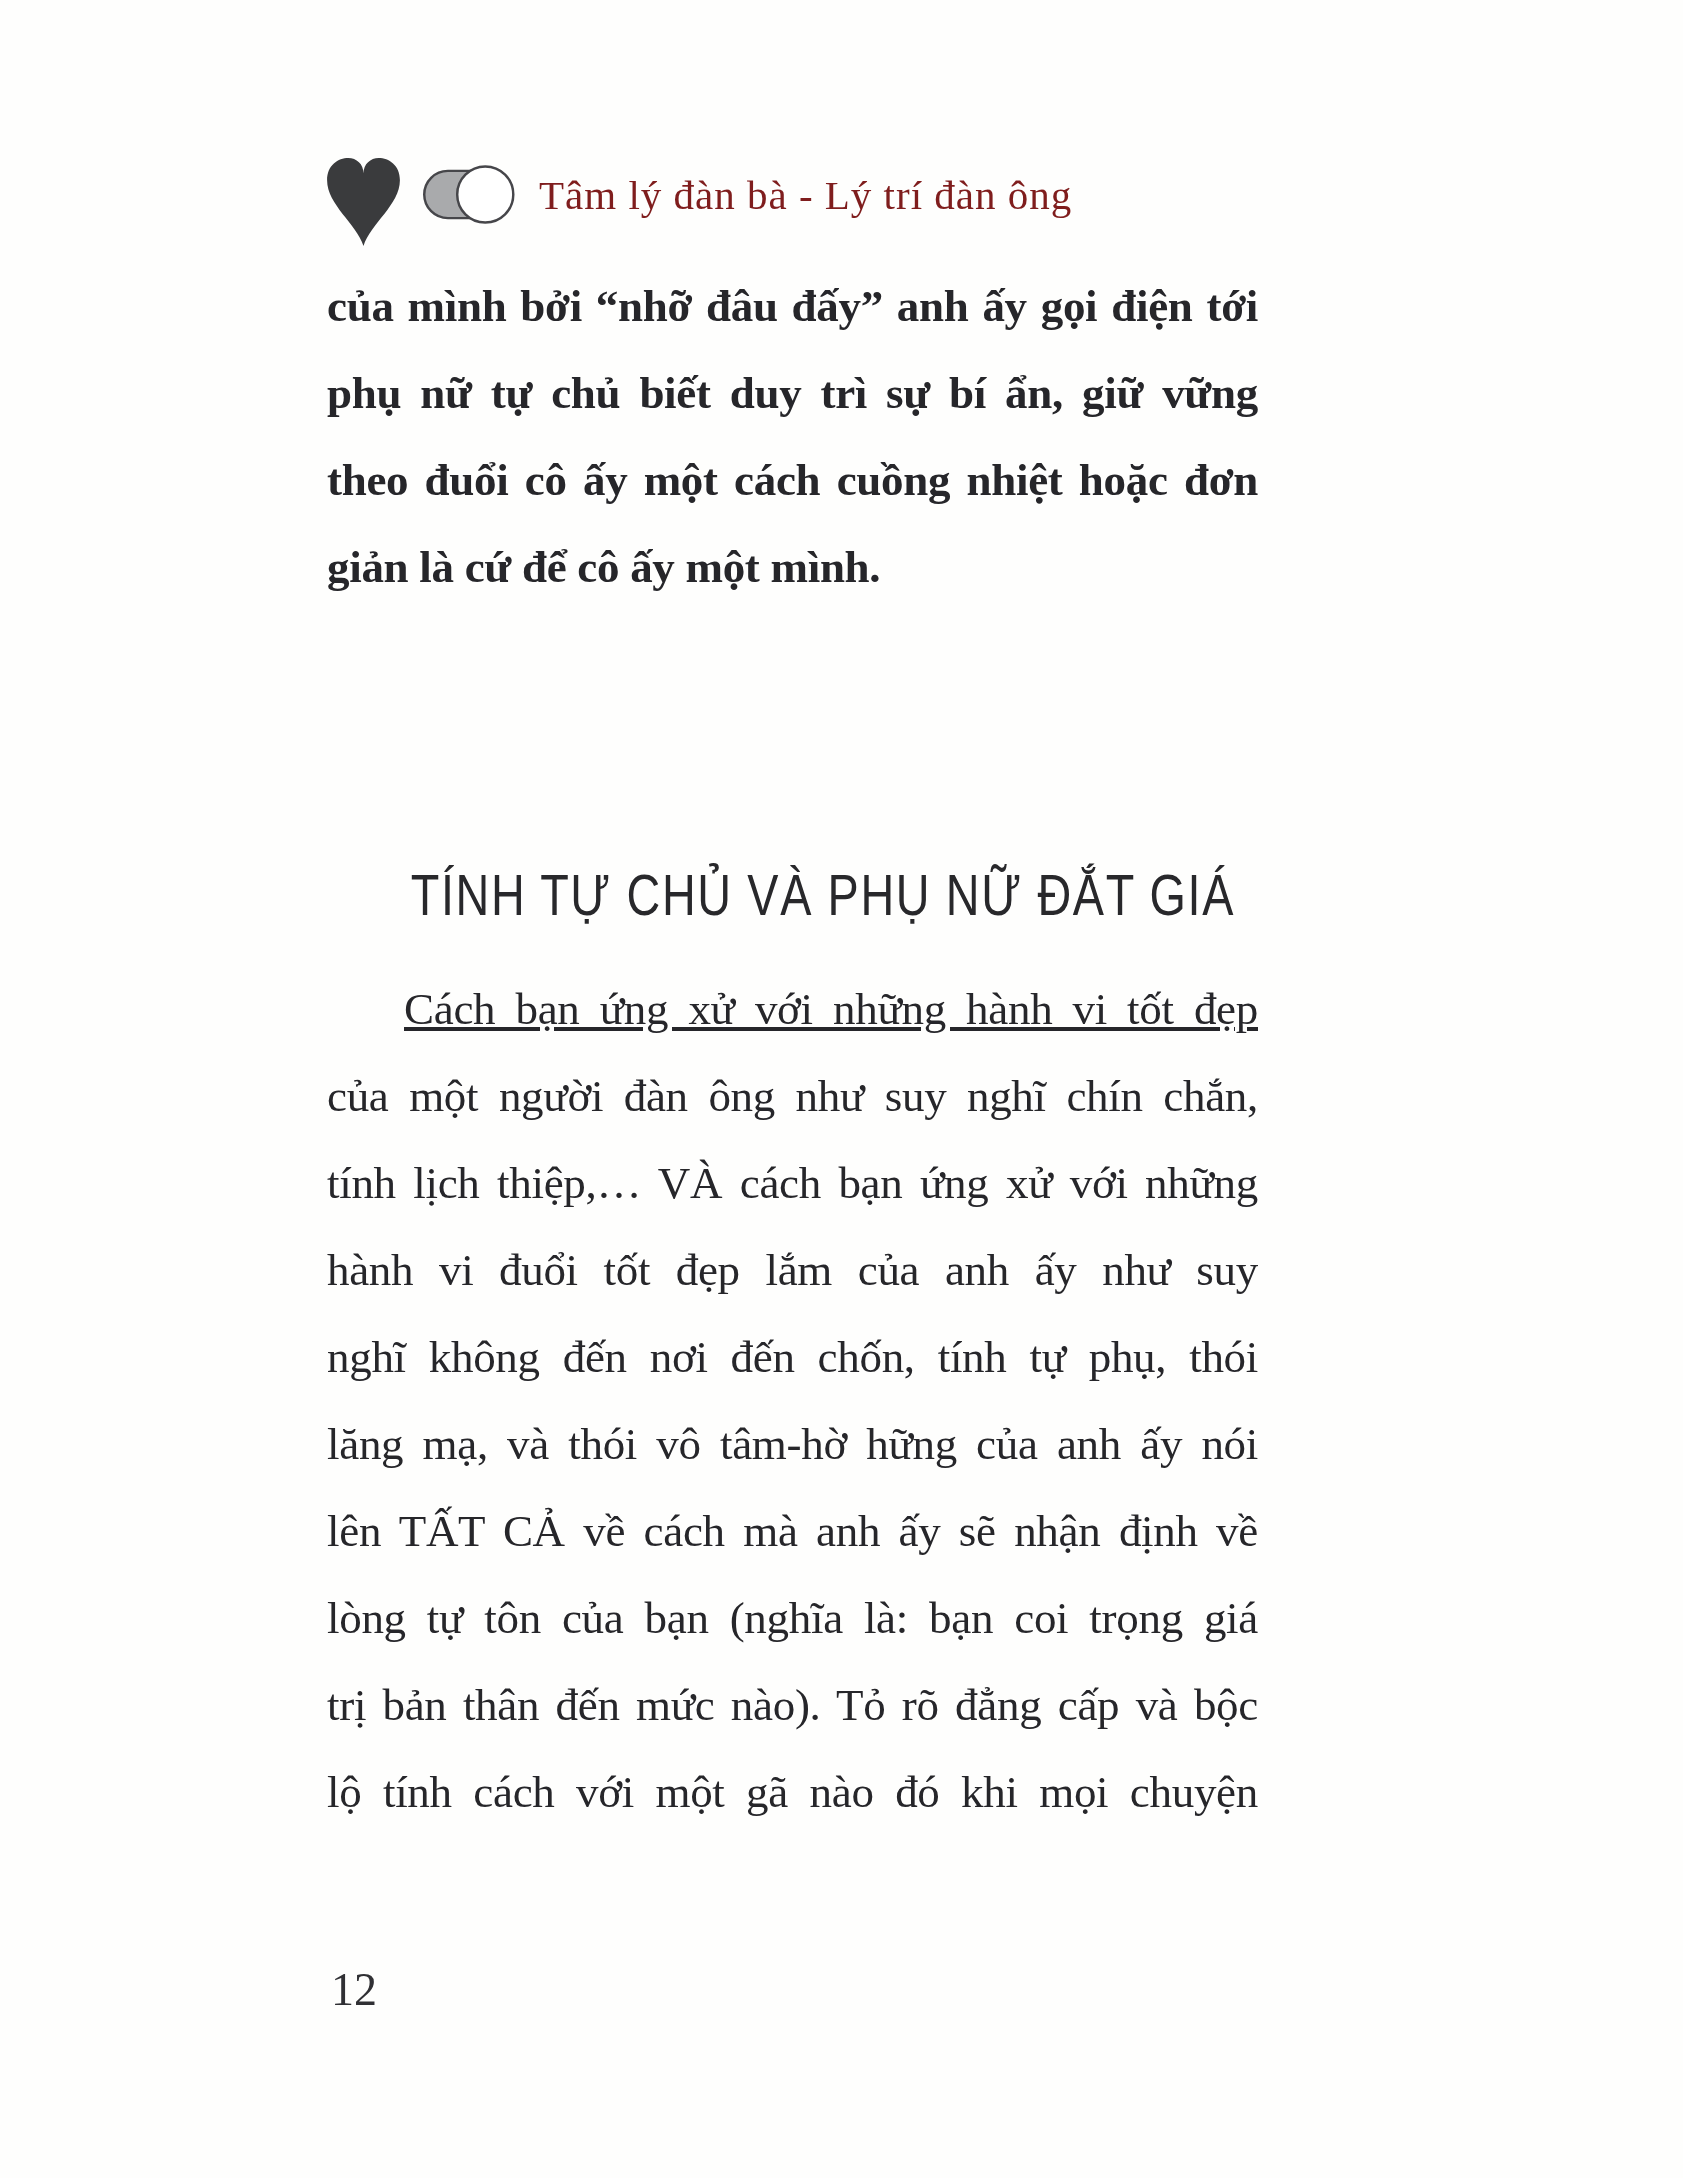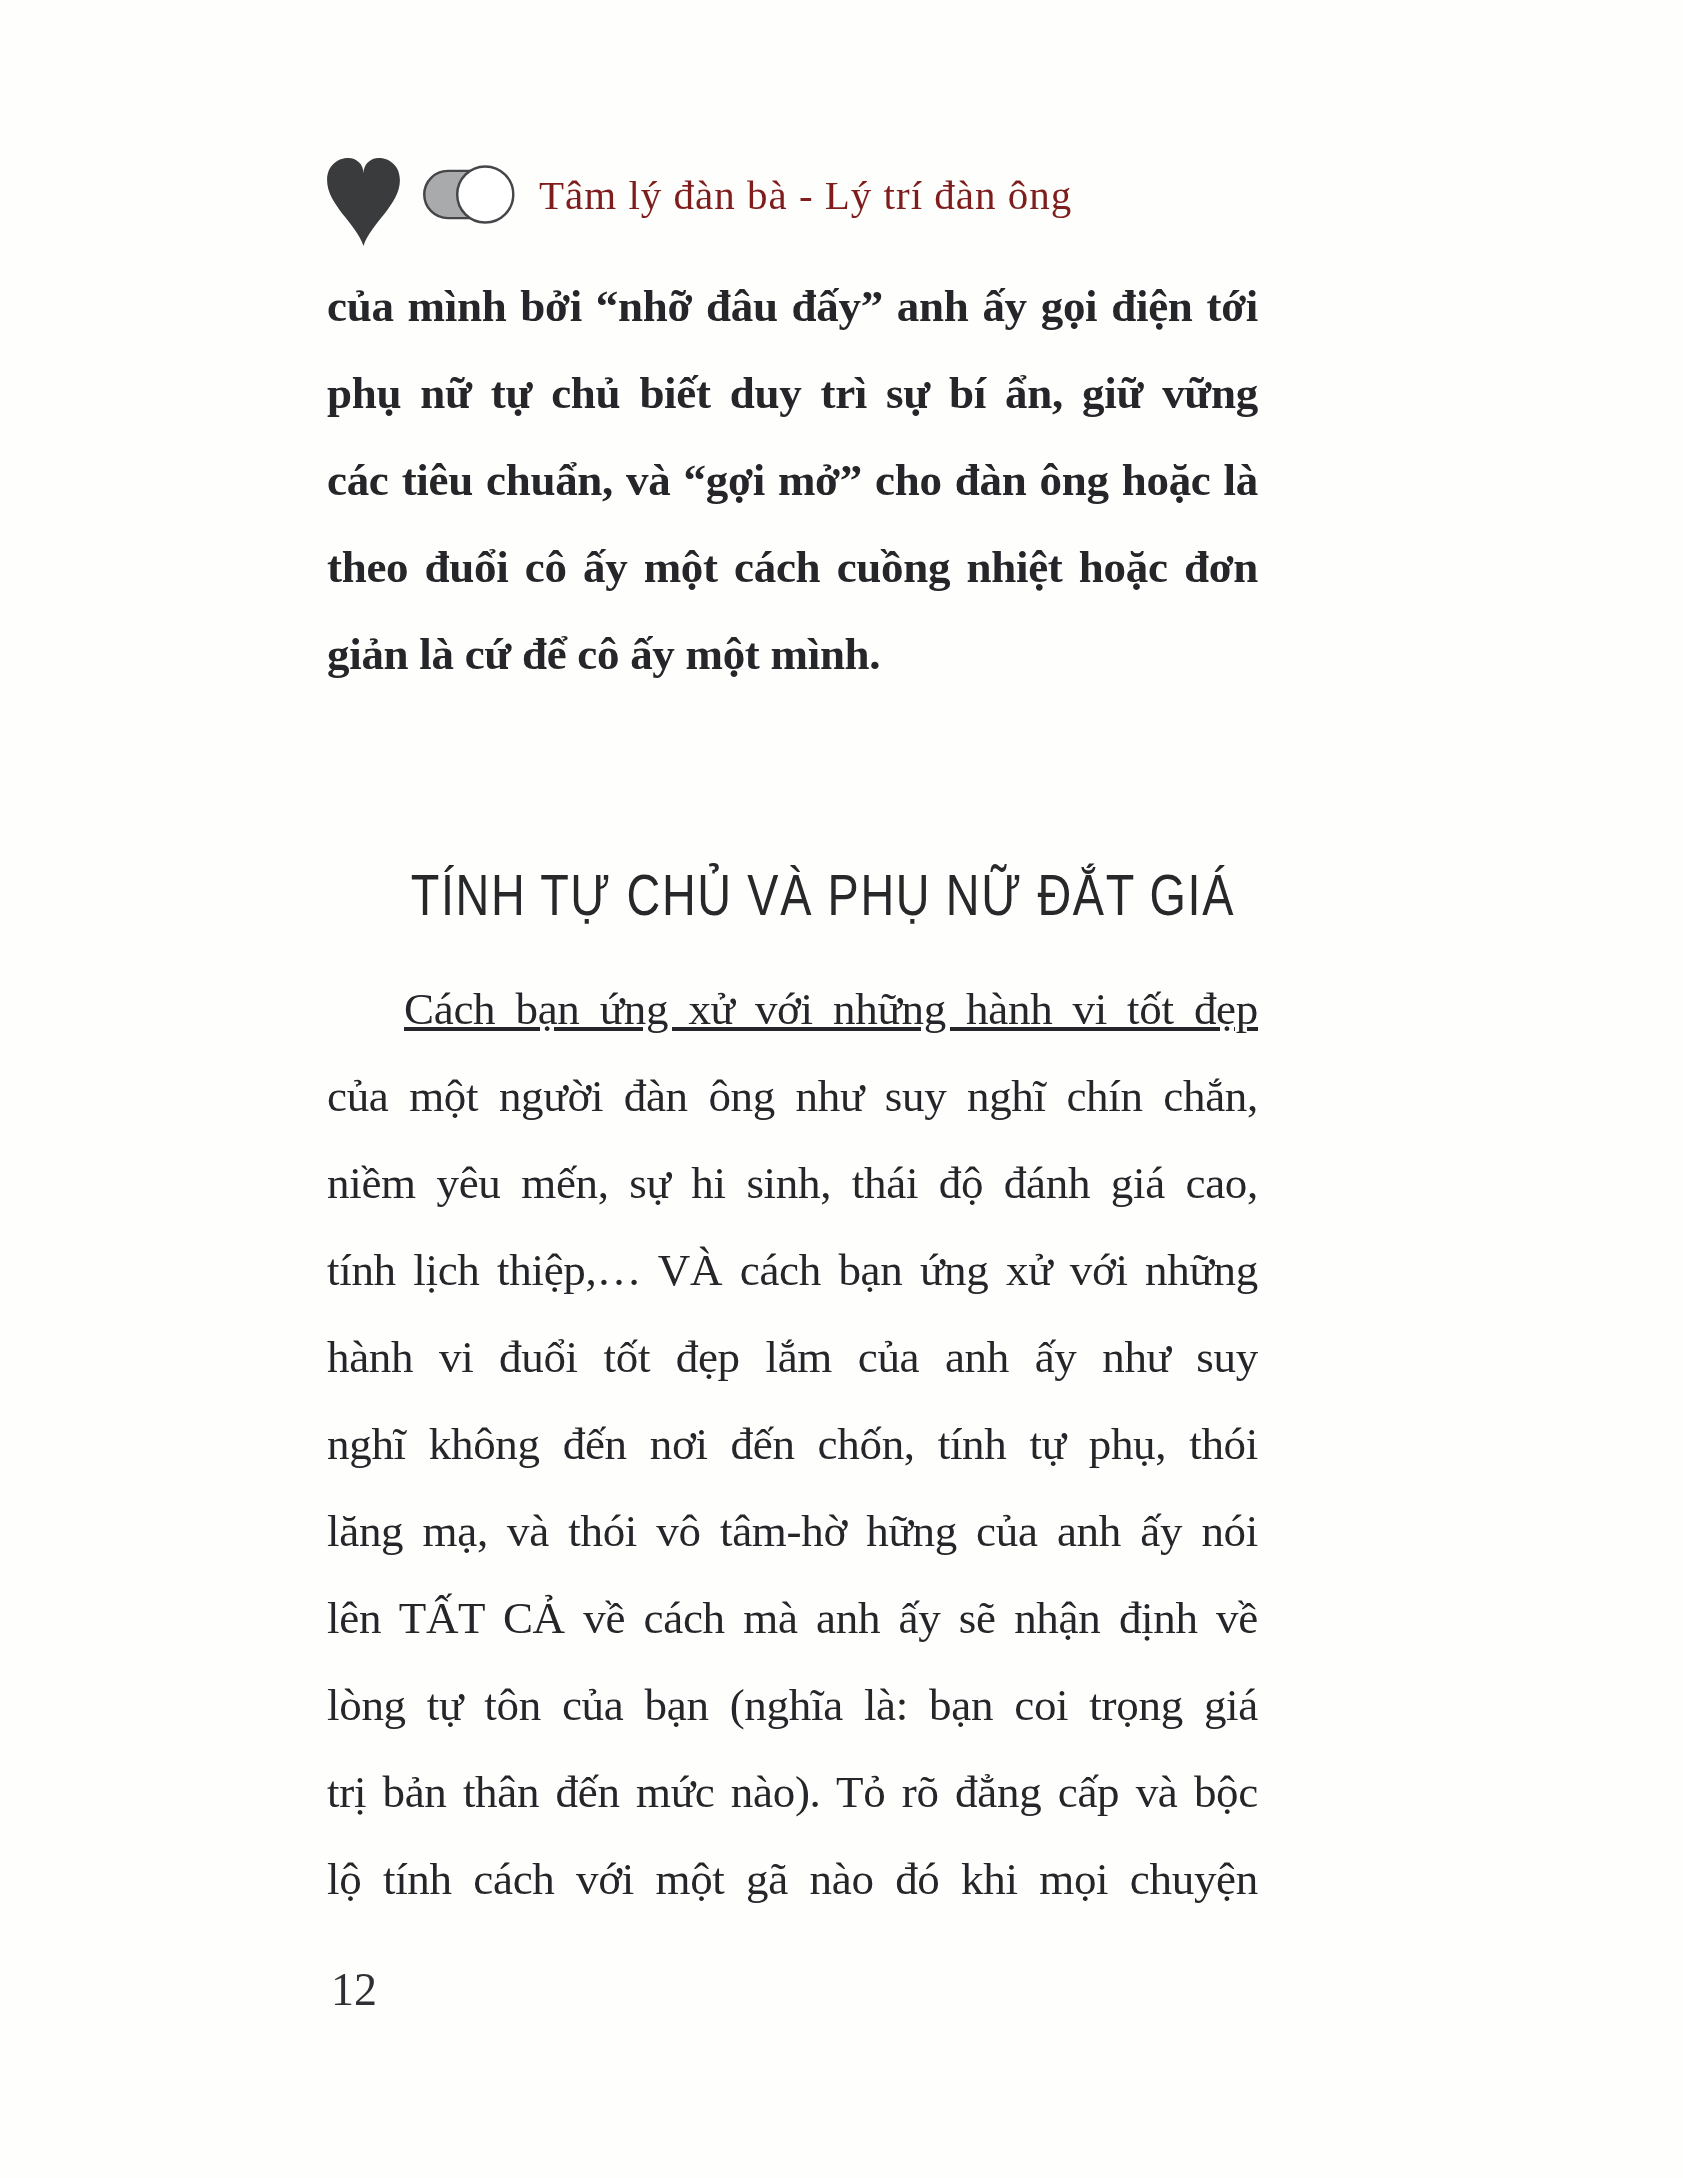--- a/index.html
+++ b/index.html
@@ -81,31 +81,29 @@
     <svg class="icon-toggle" viewBox="0 0 96 62" aria-hidden="true">
       <rect x="2" y="7" width="74" height="48" rx="24" stroke="#46464a" stroke-width="2.5" fill="#a9aaac"></rect>
       <circle cx="64" cy="31" r="28.5" stroke="#46464a" stroke-width="2.5" fill="#ffffff"></circle>
     </svg>
     <span class="running-title">Tâm lý đàn bà - Lý trí đàn ông</span>
   </div>
 
   <div class="para p1">
     <div class="ln j">của mình bởi “nhỡ đâu đấy” anh ấy gọi điện tới</div>
     <div class="ln j">phụ nữ tự chủ biết duy trì sự bí ẩn, giữ vững</div>
-    <div class="ln j">các tiêu chuẩn, và “gợi mở” cho đàn ông hoặc là</div>
     <div class="ln j">theo đuổi cô ấy một cách cuồng nhiệt hoặc đơn</div>
     <div class="ln">giản là cứ để cô ấy một mình.</div>
   </div>
 
   <h2 class="heading">TÍNH TỰ CHỦ VÀ PHỤ NỮ ĐẮT GIÁ</h2>
 
   <div class="para p2">
     <div class="ln j indent">Cách bạn ứng xử với những hành vi tốt đẹp</div>
     <div class="ln j">của một người đàn ông như suy nghĩ chín chắn,</div>
-    <div class="ln j">niềm yêu mến, sự hi sinh, thái độ đánh giá cao,</div>
     <div class="ln j">tính lịch thiệp,… VÀ cách bạn ứng xử với những</div>
     <div class="ln j">hành vi đuổi tốt đẹp lắm của anh ấy như suy</div>
     <div class="ln j">nghĩ không đến nơi đến chốn, tính tự phụ, thói</div>
     <div class="ln j">lăng mạ, và thói vô tâm-hờ hững của anh ấy nói</div>
     <div class="ln j">lên TẤT CẢ về cách mà anh ấy sẽ nhận định về</div>
     <div class="ln j">lòng tự tôn của bạn (nghĩa là: bạn coi trọng giá</div>
     <div class="ln j">trị bản thân đến mức nào). Tỏ rõ đẳng cấp và bộc</div>
     <div class="ln j">lộ tính cách với một gã nào đó khi mọi chuyện</div>
   </div>
 

